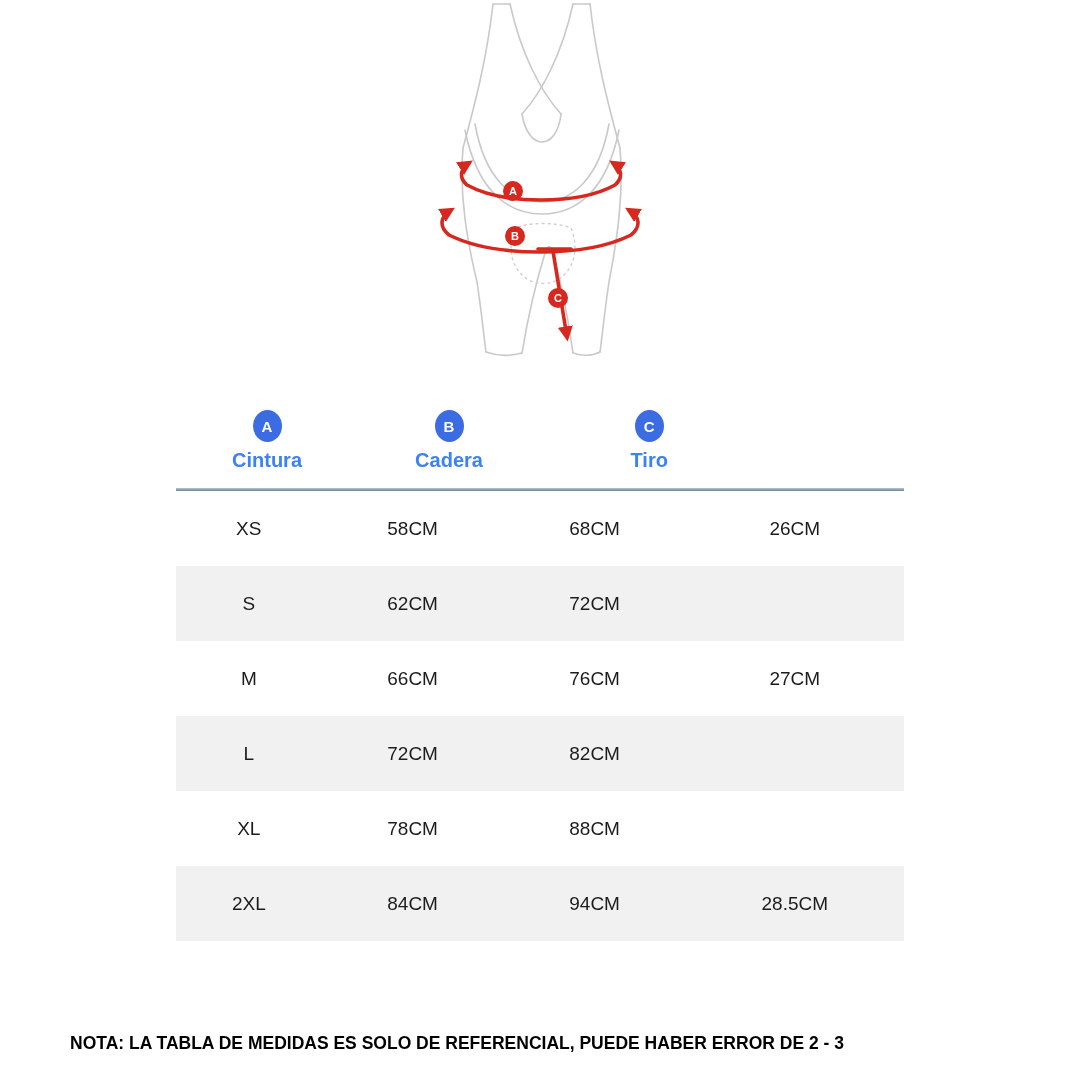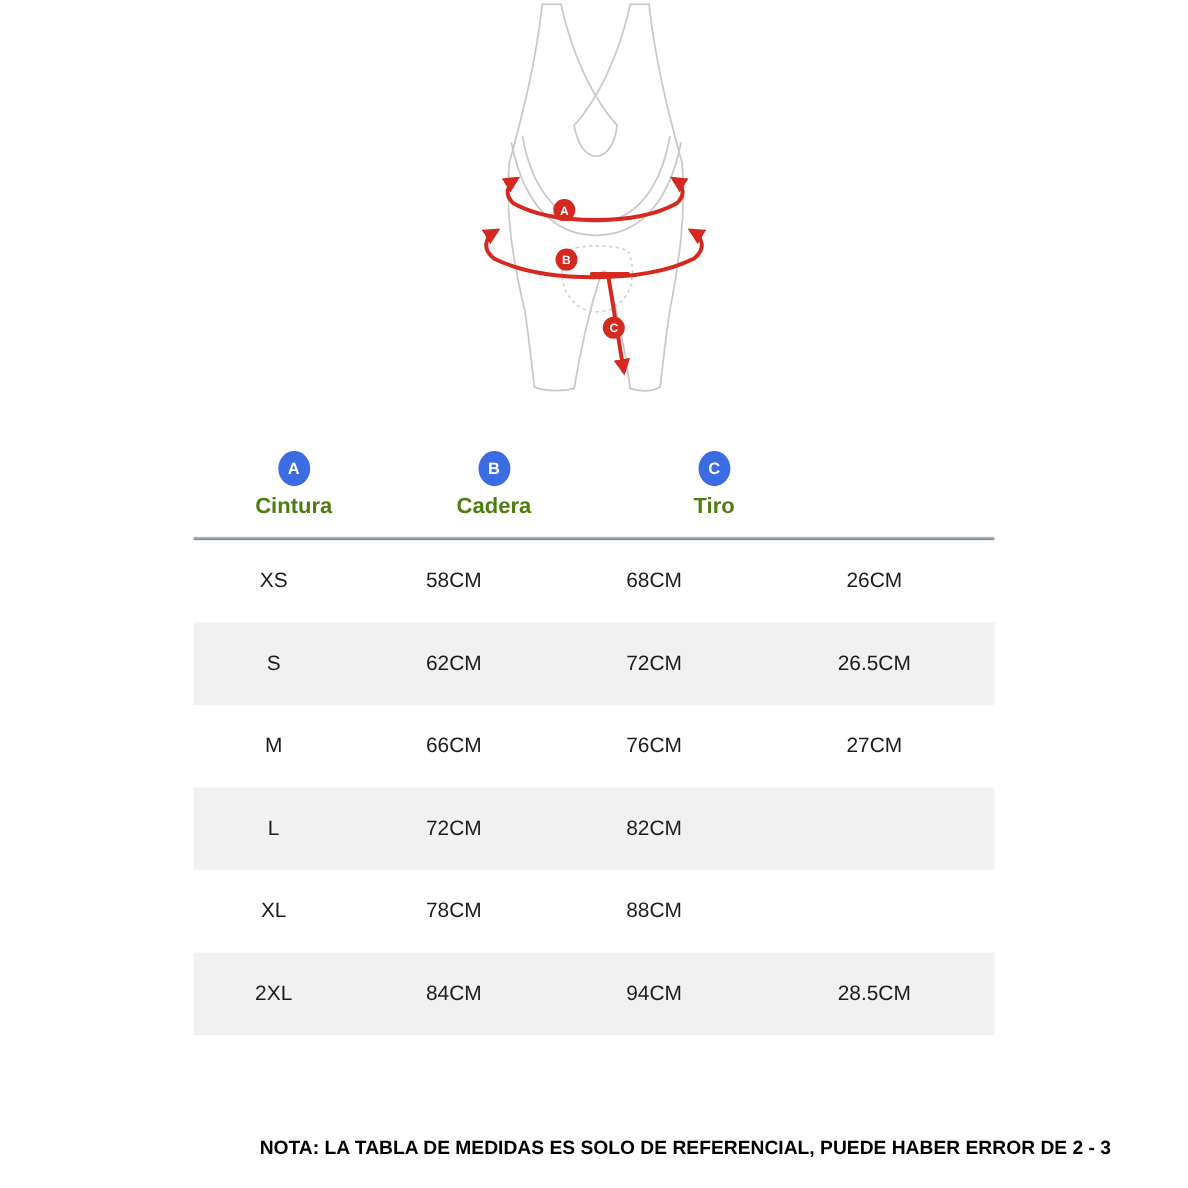--- a/index.html
+++ b/index.html
@@ -32,27 +32,27 @@
   .thead{display:flex;height:86px;align-items:stretch;}
   .col{text-align:center;}
   .c1{width:20%;}
   .c2,.c3{width:25%;}
   .c4{width:30%;}
   .head-size{display:flex;align-items:center;justify-content:center;
     font-size:20px;font-weight:bold;color:#111;}
   .meas{display:flex;flex-direction:column;align-items:center;padding-top:8px;gap:7px;}
   .badge{width:29px;height:32px;border-radius:50%;background:var(--accent-blue);
     color:#fff;font-size:15px;font-weight:bold;display:flex;align-items:center;justify-content:center;}
-  .head-label{font-size:20px;font-weight:bold;color:#4d7c0f;}
+  .head-label{font-size:20px;font-weight:bold;color:#3b82f6;}
   .divider{height:3px;background:linear-gradient(180deg,var(--divider-top),var(--divider-bottom));}
   .row{display:flex;height:75px;align-items:center;font-size:19px;color:#1c1c1c;}
   .row.alt{background:var(--row-gray);}
 
   
-  .note{position:absolute;left:58px;right:70px;top:1031px;text-align:right;
+  .note{position:absolute;left:70px;right:70px;top:1031px;text-align:left;
     font-size:17.5px;font-weight:bold;line-height:25px;color:#000;}
 </style>
 </head>
 <body>
 
 <div class="sheet">
 
   <div class="figure">
     <svg viewBox="0 0 250 380">
       <defs>
@@ -124,21 +124,20 @@
     <div class="row">
       <div class="col c1">XS</div>
       <div class="col c2">58CM</div>
       <div class="col c3">68CM</div>
       <div class="col c4">26CM</div>
     </div>
     <div class="row alt">
       <div class="col c1">S</div>
       <div class="col c2">62CM</div>
       <div class="col c3">72CM</div>
-      <div class="col c4">26.5CM</div>
     </div>
     <div class="row">
       <div class="col c1">M</div>
       <div class="col c2">66CM</div>
       <div class="col c3">76CM</div>
       <div class="col c4">27CM</div>
     </div>
     <div class="row alt">
       <div class="col c1">L</div>
       <div class="col c2">72CM</div>

